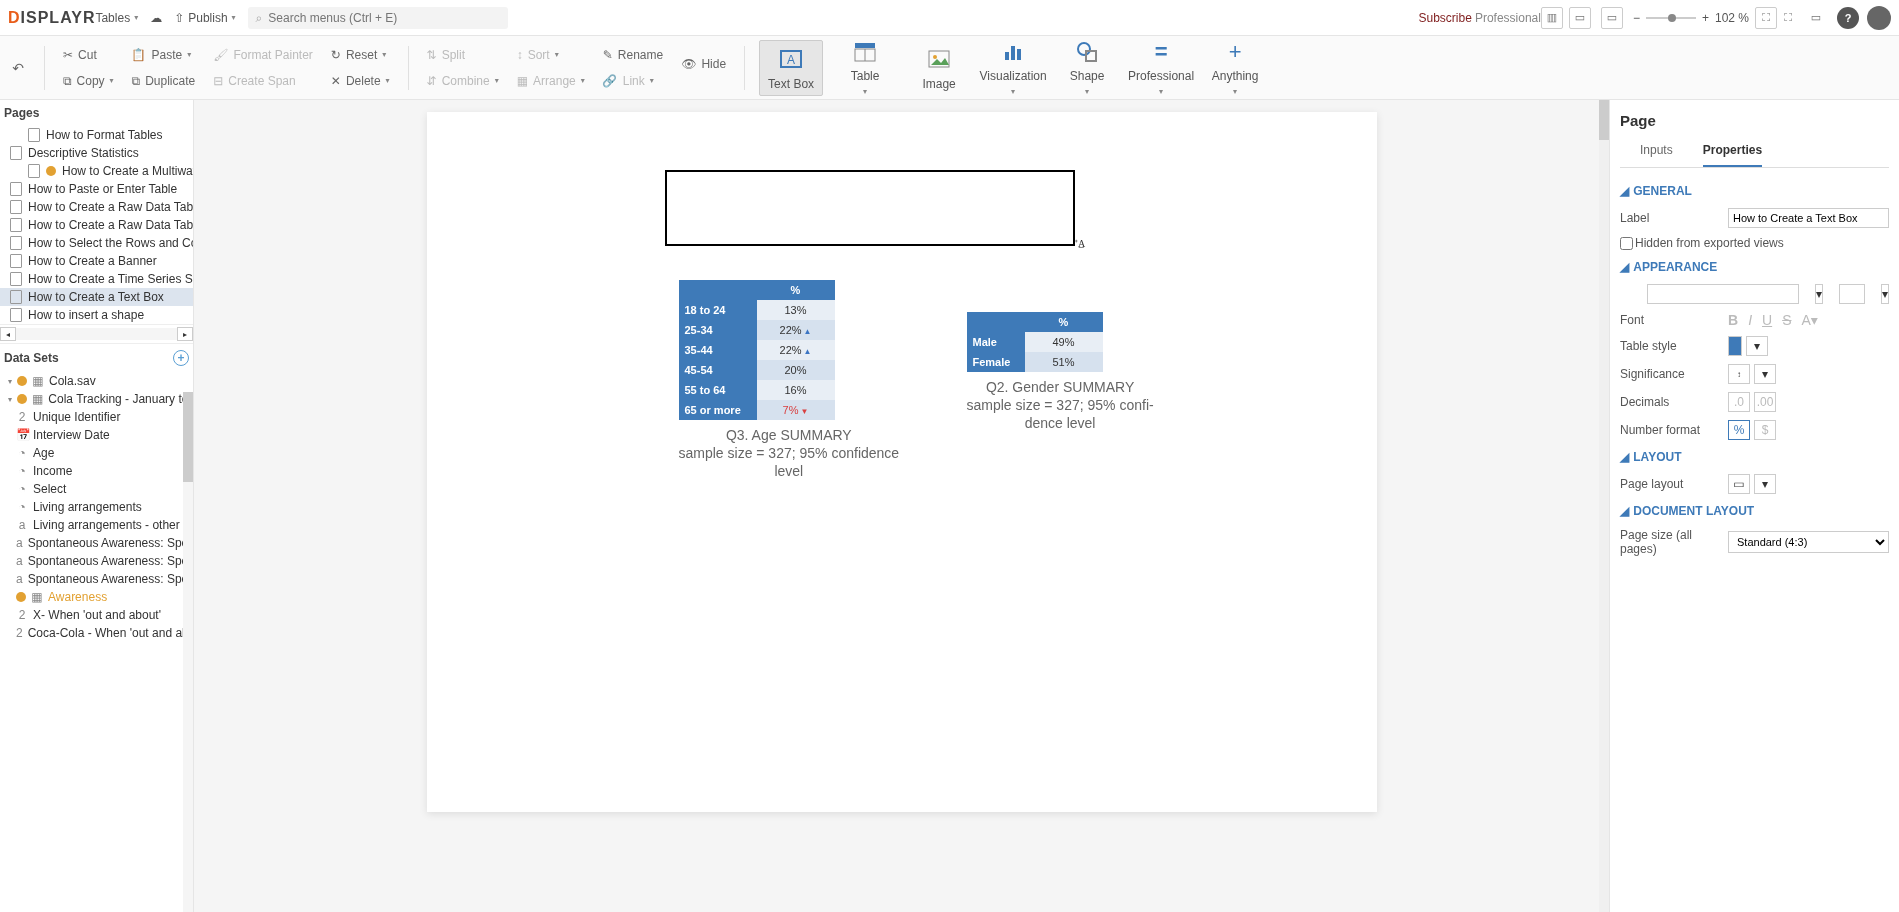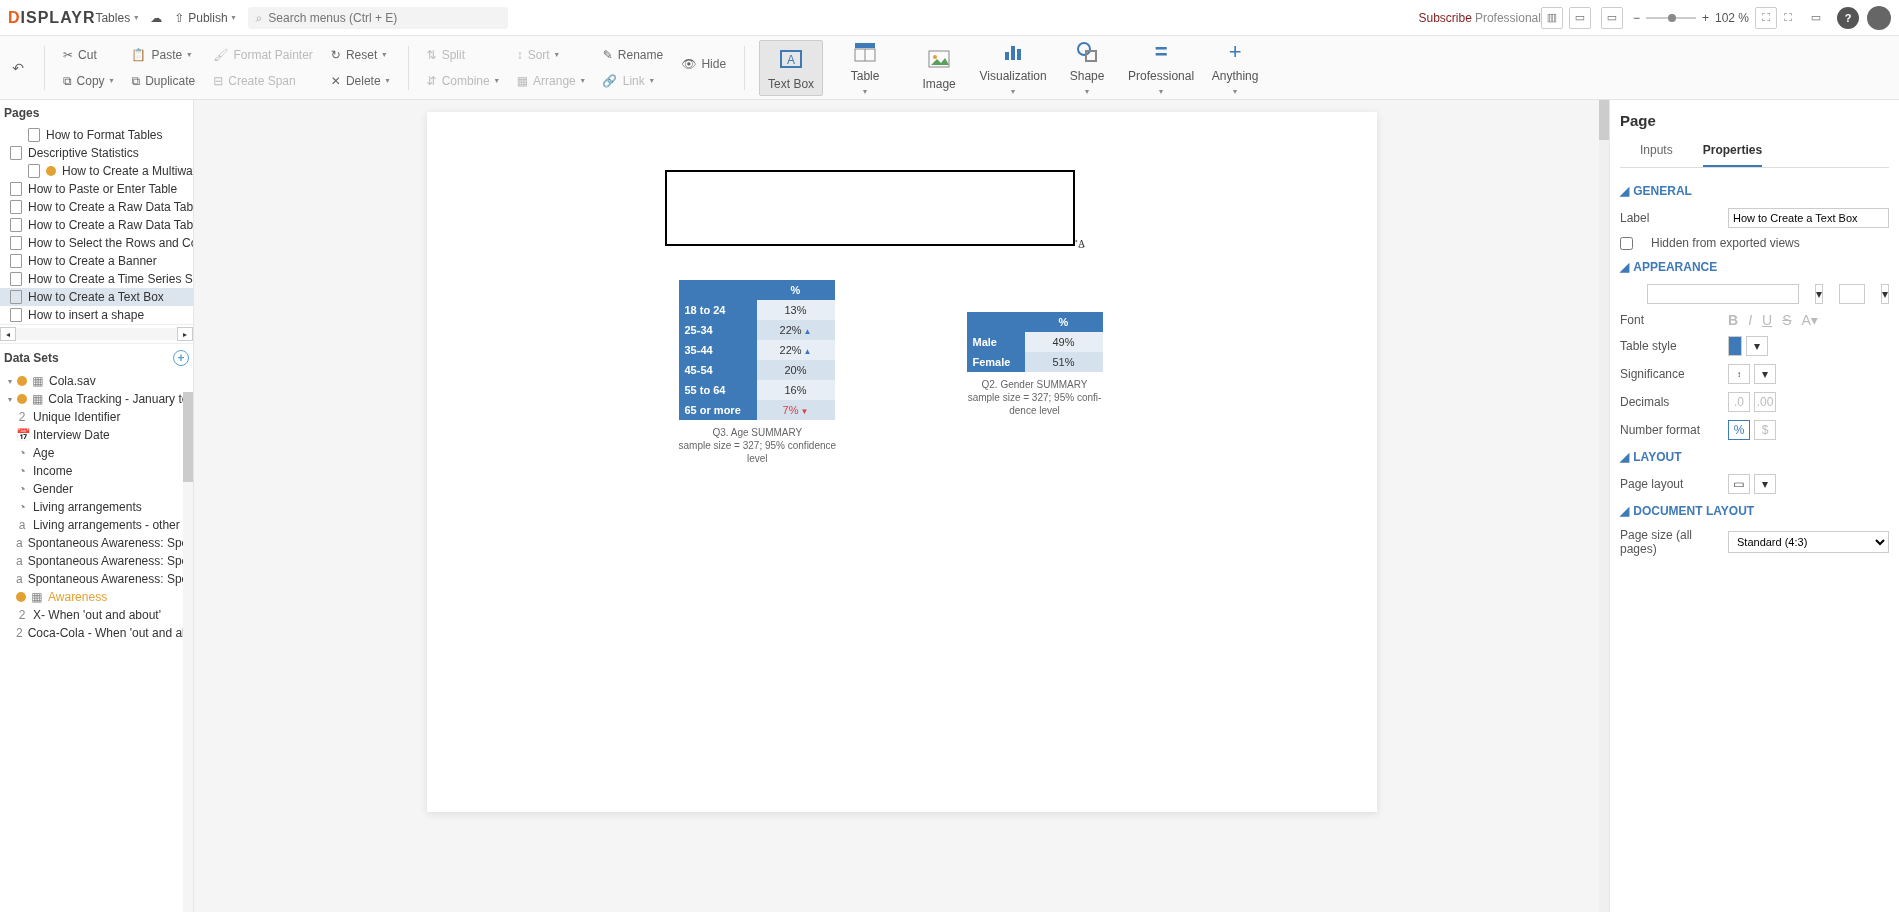--- a/index.html
+++ b/index.html
@@ -73,34 +73,34 @@
 .tbl-lcell { background: #3e7ab8; color: #fff; padding: 4px 6px; font-weight: 600; }
 .tbl-vcell { background: #e8eef5; color: #333; padding: 4px 6px; text-align: center; }
 .tbl-vcell.alt { background: #d6e1ee; }
 .tbl1 .c1 { width: 78px; }
 .tbl1 .c2 { width: 78px; }
 .tbl2 .c1 { width: 58px; }
 .tbl2 .c2 { width: 78px; }
 .arrow-up { color: #3a74c3; font-size: 8px; margin-left: 2px; }
 .arrow-dn { color: #d94040; font-size: 8px; margin-left: 2px; }
 .red { color: #d94040; }
-.tbl-caption { text-align: center; color: #666; font-size: 10px; padding-top: 6px; line-height: 1.3; }
+.tbl-caption { text-align: center; color: #666; font-size: 14px; padding-top: 6px; line-height: 1.3; }
 
 
 .right { width: 290px; border-left: 1px solid #e5e5e5; padding: 8px 10px; overflow: auto; }
 .right-title { font-size: 15px; font-weight: 600; padding: 4px 0 10px; }
 .tabs { display: flex; gap: 30px; border-bottom: 1px solid #ddd; padding-left: 20px; margin-bottom: 10px; }
 .tab { padding: 4px 0 8px; cursor: pointer; color: #666; }
 .tab.active { color: #333; font-weight: 600; border-bottom: 2px solid #3e7ab8; }
 .section-h { color: #3e7ab8; font-weight: 600; padding: 6px 0; display: flex; align-items: center; gap: 4px; cursor: pointer; }
 .prop-row { display: flex; align-items: center; padding: 4px 0; gap: 16px; }
 .prop-label { width: 92px; color: #555; }
 .prop-input { flex: 1; border: 1px solid #ccc; padding: 3px 4px; font-size: 11px; }
 .prop-select { flex: 1; border: 1px solid #ccc; padding: 3px 4px; font-size: 11px; background: #fff; }
-.chk { display: flex; align-items: center; gap: 18px; padding: 4px 0; color: #555; }
+.chk { display: flex; align-items: center; gap: 2px; padding: 4px 0; color: #555; }
 .font-fmt { display: flex; gap: 10px; color: #bbb; font-size: 14px; }
 .mini-sel { border: 1px solid #ccc; width: 22px; height: 20px; display: flex; align-items: center; justify-content: center; cursor: pointer; }
 .mini-grp { display: flex; gap: 4px; }
 </style>
 </head>
 <body>
 
 <div class="header">
   <div class="logo"><span class="d">D</span>ISPLAYR</div>
   <div class="header-item">
@@ -382,21 +382,21 @@
           <div class="ds-item">
             <span style="color:#888;width:12px;display:inline-block;text-align:center">◔</span>
             <span>Age</span>
           </div>
           <div class="ds-item">
             <span style="color:#888;width:12px;display:inline-block;text-align:center">◔</span>
             <span>Income</span>
           </div>
           <div class="ds-item">
             <span style="color:#888;width:12px;display:inline-block;text-align:center">◔</span>
-            <span>Gender</span>
+            <span>Select</span>
           </div>
           <div class="ds-item">
             <span style="color:#888;width:12px;display:inline-block;text-align:center">◔</span>
             <span>Living arrangements</span>
           </div>
           <div class="ds-item">
             <span style="color:#888;width:12px;display:inline-block;text-align:center">a</span>
             <span>Living arrangements - other</span>
           </div>
           <div class="ds-item">

